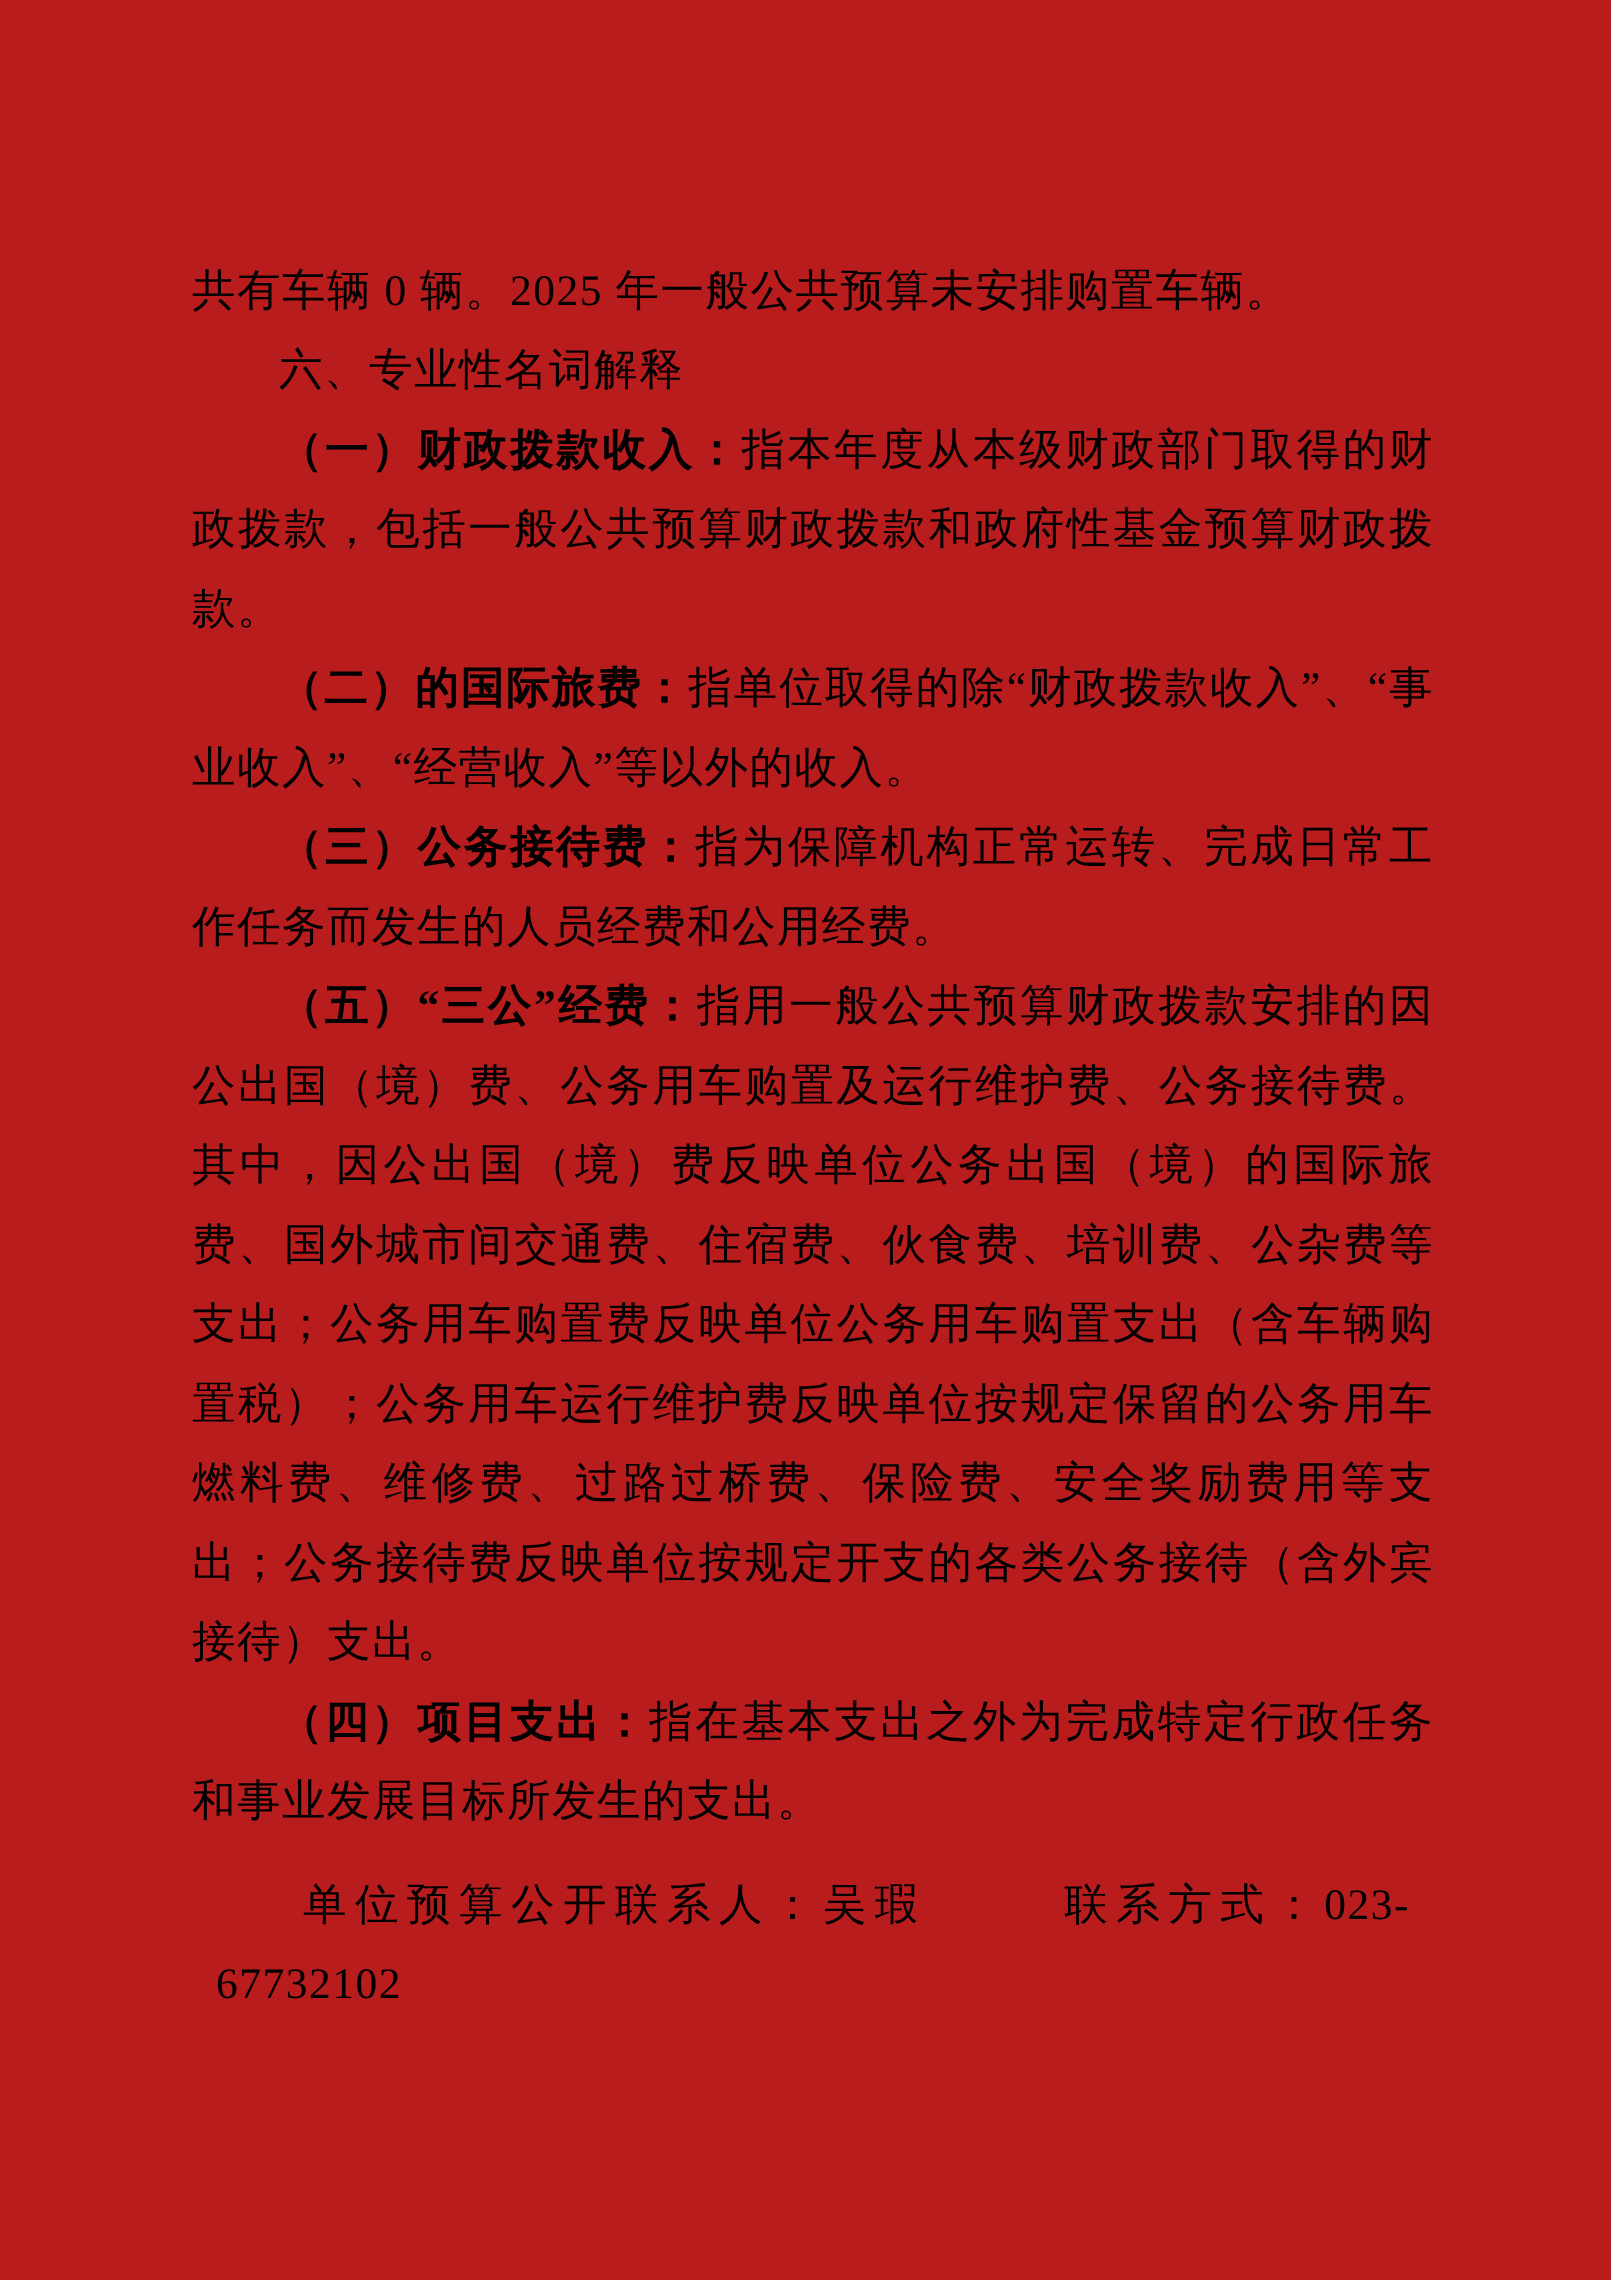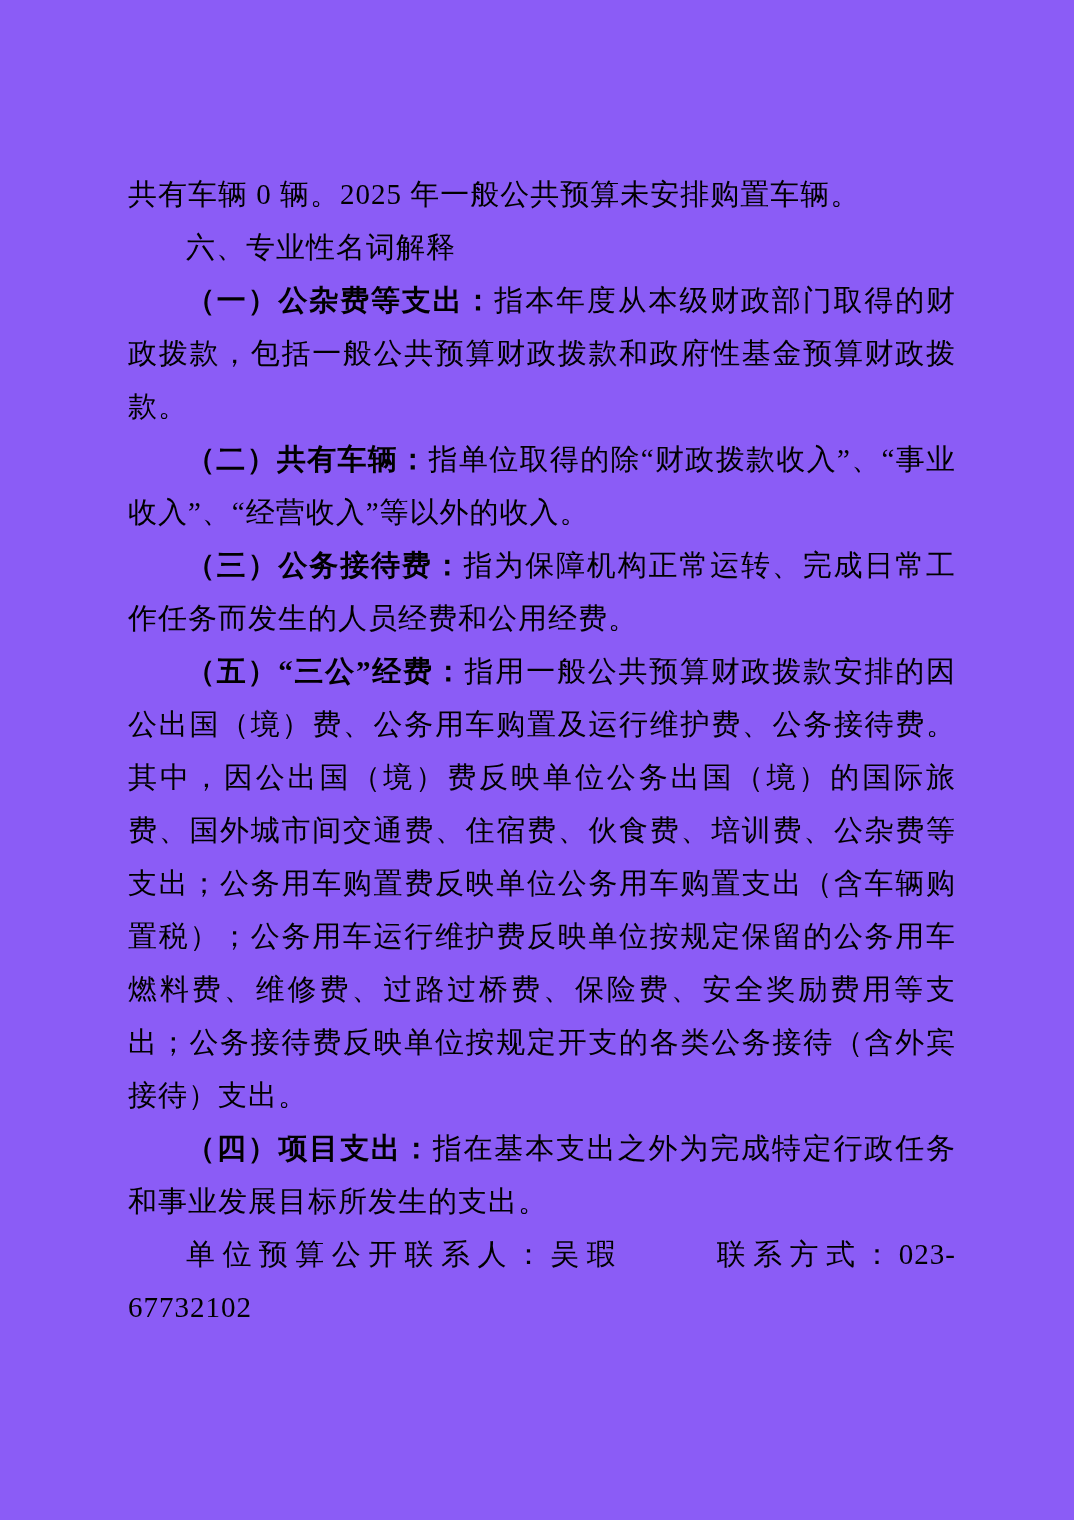--- a/index.html
+++ b/index.html
@@ -4,21 +4,21 @@
 <style>
   html, body {
     margin: 0;
     padding: 0;
     background: #ffffff;
   }
   .page {
     position: relative;
     width: 1074px;
     height: 1520px;
-    background: #8b5cf6;
+    background: #b91c1c;
     overflow: hidden;
     font-family: "Liberation Serif", "DejaVu Serif", serif;
     color: #000000;
   }
   .content {
     position: absolute;
     top: 168px;
     left: 128px;
     width: 828px;
     font-size: 29px;
@@ -35,38 +35,38 @@
     text-indent: 0;
   }
   .para.heading {
     font-weight: 400;
     font-family: "Liberation Sans", "DejaVu Sans", sans-serif;
   }
   .lead {
     font-weight: 700;
   }
   .contact {
-    margin: 0;
+    margin: 16px;
     padding: 0;
     text-indent: 2em;
   }
   .gap {
     display: inline-block;
     width: 3em;
   }
 </style>
 </head>
 <body>
 
 <div class="page">
   <div class="content">
     <div id="paragraphs">
         <p class="para no-indent">共有车辆 0 辆。2025 年一般公共预算未安排购置车辆。</p>
         <p class="para heading">六、专业性名词解释</p>
-        <p class="para"><span class="lead">（一）公杂费等支出：</span><span>指本年度从本级财政部门取得的财政拨款，包括一般公共预算财政拨款和政府性基金预算财政拨款。</span></p>
-        <p class="para"><span class="lead">（二）共有车辆：</span><span>指单位取得的除“财政拨款收入”、“事业收入”、“经营收入”等以外的收入。</span></p>
+        <p class="para"><span class="lead">（一）财政拨款收入：</span><span>指本年度从本级财政部门取得的财政拨款，包括一般公共预算财政拨款和政府性基金预算财政拨款。</span></p>
+        <p class="para"><span class="lead">（二）的国际旅费：</span><span>指单位取得的除“财政拨款收入”、“事业收入”、“经营收入”等以外的收入。</span></p>
         <p class="para"><span class="lead">（三）公务接待费：</span><span>指为保障机构正常运转、完成日常工作任务而发生的人员经费和公用经费。</span></p>
         <p class="para"><span class="lead">（五）“三公”经费：</span><span>指用一般公共预算财政拨款安排的因公出国（境）费、公务用车购置及运行维护费、公务接待费。其中，因公出国（境）费反映单位公务出国（境）的国际旅费、国外城市间交通费、住宿费、伙食费、培训费、公杂费等支出；公务用车购置费反映单位公务用车购置支出（含车辆购置税）；公务用车运行维护费反映单位按规定保留的公务用车燃料费、维修费、过路过桥费、保险费、安全奖励费用等支出；公务接待费反映单位按规定开支的各类公务接待（含外宾接待）支出。</span></p>
         <p class="para"><span class="lead">（四）项目支出：</span><span>指在基本支出之外为完成特定行政任务和事业发展目标所发生的支出。</span></p>
       </div>
     <p class="contact"><span>单位预算公开联系人：</span><span>吴瑕</span><span class="gap"></span><span>联系方式：</span><span>023-67732102</span></p>
   </div>
 </div>
 
 </body></html>

